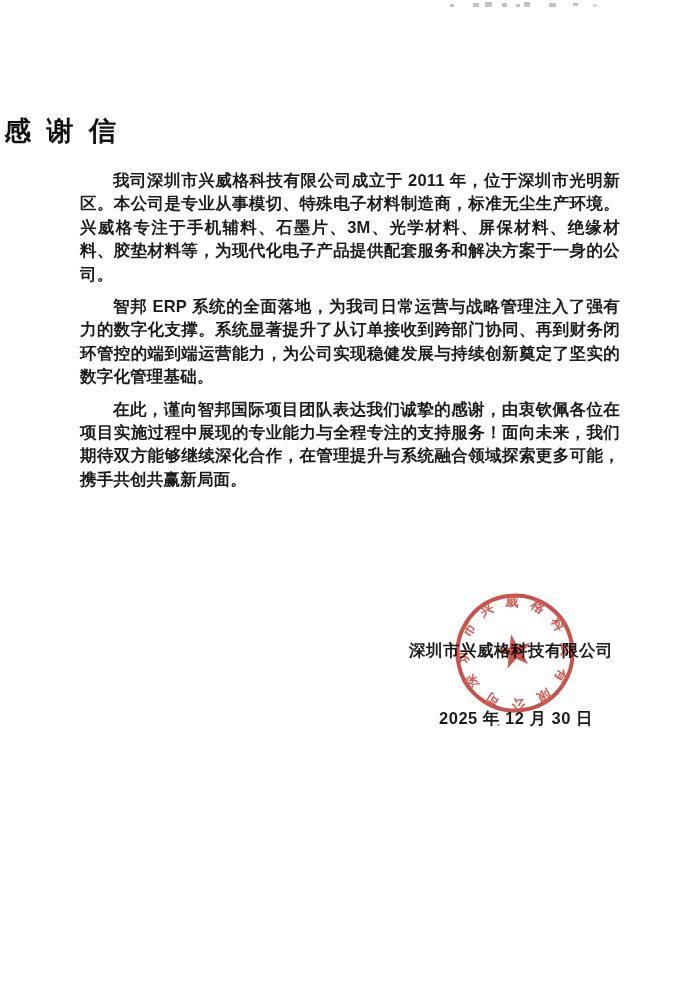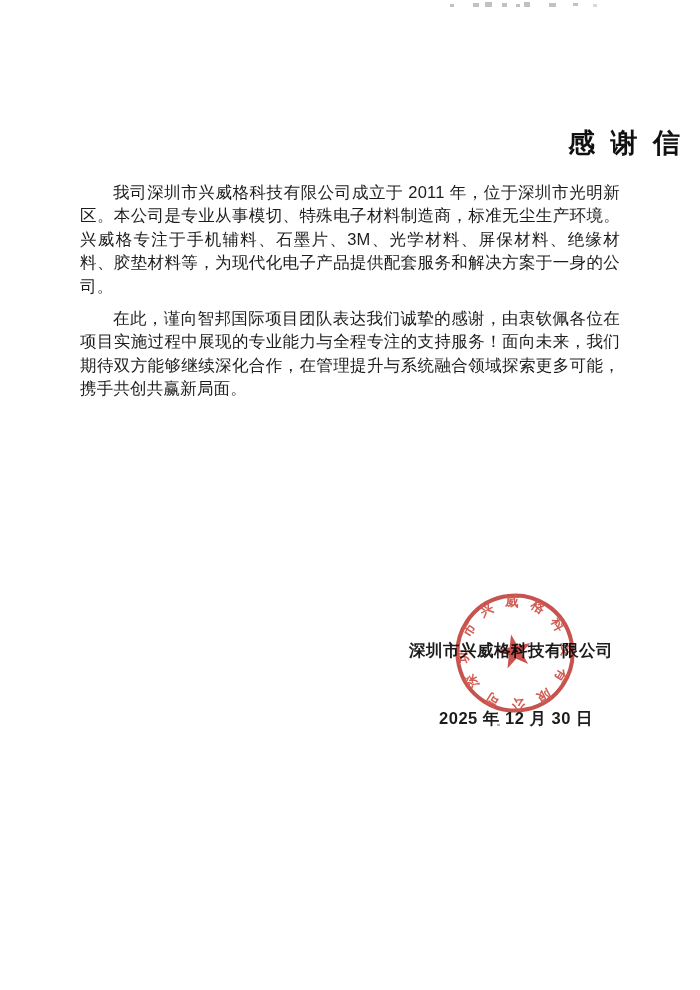--- a/index.html
+++ b/index.html
@@ -19,38 +19,38 @@
   .frag:nth-child(2){ left:473px; width:6px; }
   .frag:nth-child(3){ left:485px; width:7px; height:5px; top:2px;}
   .frag:nth-child(4){ left:502px; width:5px; }
   .frag:nth-child(5){ left:516px; width:4px; height:3px; top:4px;}
   .frag:nth-child(6){ left:524px; width:6px; height:5px; top:2px;}
   .frag:nth-child(7){ left:549px; width:7px; }
   .frag:nth-child(8){ left:573px; width:5px; height:3px;}
   .frag:nth-child(9){ left:593px; width:4px; height:3px; top:4px; opacity:.35;}
 
   .title {
-    margin:16px; padding-top:112px;
-    text-align:right;
+    margin:4px; padding-top:112px;
+    text-align:left;
     font-size:27px; line-height:30px;
     font-weight:bold;
     letter-spacing:4px;
     color:#111;
   }
 
   .body-text {
     position:relative;
     margin:23px auto 0;
     width:540px;
   }
   .body-text p {
     margin:0 0 9px 0;
     font-size:16.5px;
     line-height:23.4px;
-    font-weight:normal;
+    font-weight:bold;
     text-align:justify;
     text-indent:2em;
     letter-spacing:0.2px;
     color:#1c1c1c;
   }
 
   .company-sign {
     position:absolute;
     top:640px; right:87px;
     font-size:16.5px; font-weight:bold;
@@ -105,20 +105,21 @@
     <span class="frag"></span>
     <span class="frag"></span>
     <span class="frag"></span>
     <span class="frag"></span>
   </div>
 
   <h1 class="title">感 谢 信</h1>
 
   <div class="body-text">
     <p>我司深圳市兴威格科技有限公司成立于 2011 年，位于深圳市光明新区。本公司是专业从事模切、特殊电子材料制造商，标准无尘生产环境。兴威格专注于手机辅料、石墨片、3M、光学材料、屏保材料、绝缘材料、胶垫材料等，为现代化电子产品提供配套服务和解决方案于一身的公司。</p>
+    <p>智邦 ERP 系统的全面落地，为我司日常运营与战略管理注入了强有力的数字化支撑。系统显著提升了从订单接收到跨部门协同、再到财务闭环管控的端到端运营能力，为公司实现稳健发展与持续创新奠定了坚实的数字化管理基础。</p>
     <p>在此，谨向智邦国际项目团队表达我们诚挚的感谢，由衷钦佩各位在项目实施过程中展现的专业能力与全程专注的支持服务！面向未来，我们期待双方能够继续深化合作，在管理提升与系统融合领域探索更多可能，携手共创共赢新局面。</p>
   </div>
 
   <div class="company-sign">深圳市兴威格科技有限公司</div>
   <div class="sign-date">2025 年 12 月 30 日</div>
 
   <div class="stamp">
     <svg viewBox="0 0 128 128">
       <defs>
         <path id="sealArc" d="M 23.3 87.5 A 47 47 0 1 1 104.7 87.5 A 47 47 0 0 1 23.3 87.5" fill="none"></path>

